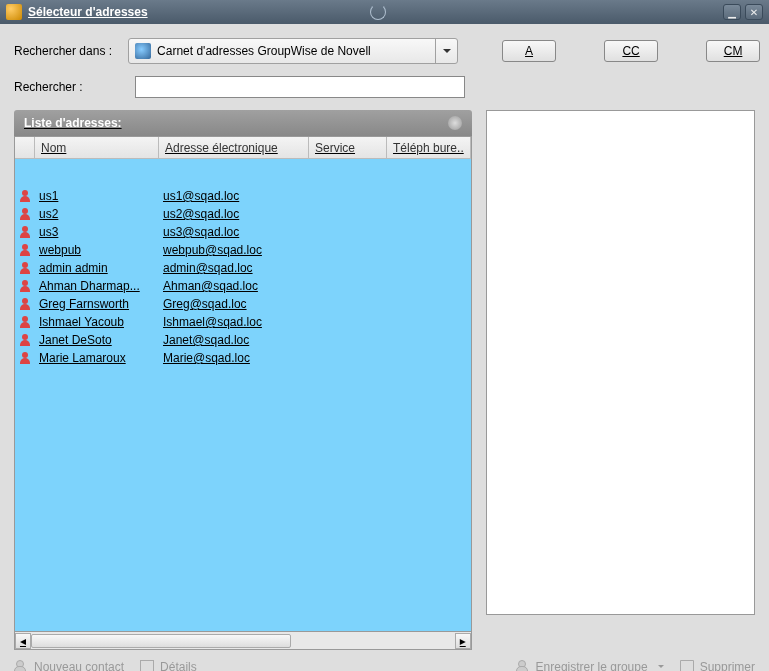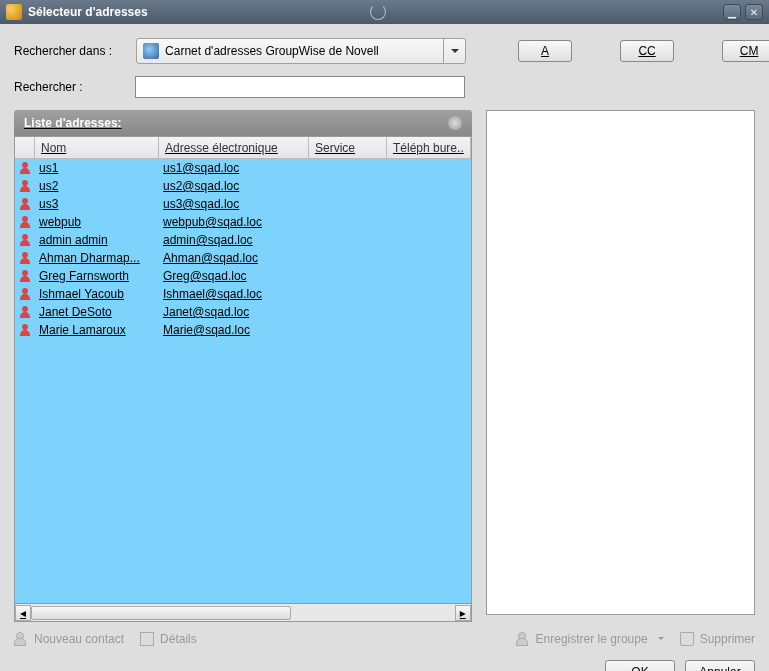--- a/index.html
+++ b/index.html
@@ -7,37 +7,37 @@
   
   .titlebar {
     height: 24px;
     background: linear-gradient(to bottom, #6a7a8a, #4a5a6a);
     display: flex;
     align-items: center;
     padding: 0 6px;
     color: #fff;
   }
   .titlebar .app-icon { width: 16px; height: 16px; margin-right: 6px; background: radial-gradient(circle at 30% 30%, #ffcc66, #cc8800); border-radius: 2px; }
-  .titlebar .title { flex: 1; font-weight: bold; }
+  .titlebar .title { flex: 1; font-weight: bold; text-decoration: underline; }
   .titlebar .spiral { width: 16px; height: 16px; border: 1.5px solid #b0c0d0; border-radius: 50%; margin-left: 4px; border-top-color: transparent; }
   .titlebar .win-btns { display: flex; gap: 4px; }
   .titlebar .win-btn {
     width: 18px; height: 16px;
     background: linear-gradient(to bottom,#7a8a9a,#5a6a7a);
     border: 1px solid #3a4a5a;
     border-radius: 3px;
     display: flex; align-items: center; justify-content: center;
     color: #eee; font-size: 10px; cursor: pointer;
   }
   
   .content {
     padding: 14px;
   }
   
-  .row1 { display: flex; align-items: center; gap: 24px; margin-bottom: 12px; }
+  .row1 { display: flex; align-items: center; gap: 16px; margin-bottom: 12px; }
   .label { color: #000; white-space: nowrap; }
   .combo {
     flex: 0 0 330px; height: 26px;
     display: flex; align-items: center;
     background: linear-gradient(to bottom,#f8f8f8,#e8e8e8);
     border: 1px solid #a0a0a0;
     border-radius: 3px;
   }
   .combo .icon { width: 16px; height: 16px; margin: 0 6px; background: radial-gradient(circle at 40% 40%, #8cf, #369); border-radius: 2px; position: relative; }
   .combo .text { flex: 1; }
@@ -85,21 +85,21 @@
     display: flex; align-items: center; padding: 0 6px;
     color: #333;
     overflow: hidden; white-space: nowrap;
   }
   .col-icon { flex: 0 0 20px; }
   .col-name { flex: 0 0 124px; }
   .col-email { flex: 0 0 150px; }
   .col-service { flex: 0 0 78px; }
   .col-phone { flex: 1; }
   
-  .grid-body { height: 444px; overflow: hidden; }
+  .grid-body { height: 444px; overflow: hidden; margin-top: 28px; }
   .grid-row { display: flex; height: 18px; align-items: center; }
   .grid-row .cell { overflow: hidden; white-space: nowrap; text-overflow: ellipsis; padding: 0 4px; }
   .cell-icon { flex: 0 0 20px; display:flex; align-items:center; justify-content:center; }
   .person-icon { width: 12px; height: 12px; position:relative; }
   .person-icon::before { content:""; position:absolute; top:0; left:3px; width:6px; height:6px; background:#d44; border-radius:50%; }
   .person-icon::after { content:""; position:absolute; bottom:0; left:1px; width:10px; height:6px; background:#d44; border-radius:5px 5px 0 0; }
   .cell-name { flex: 0 0 124px; }
   .cell-email { flex: 0 0 150px; }
   .cell-service { flex: 0 0 78px; }
   .cell-phone { flex: 1; }

